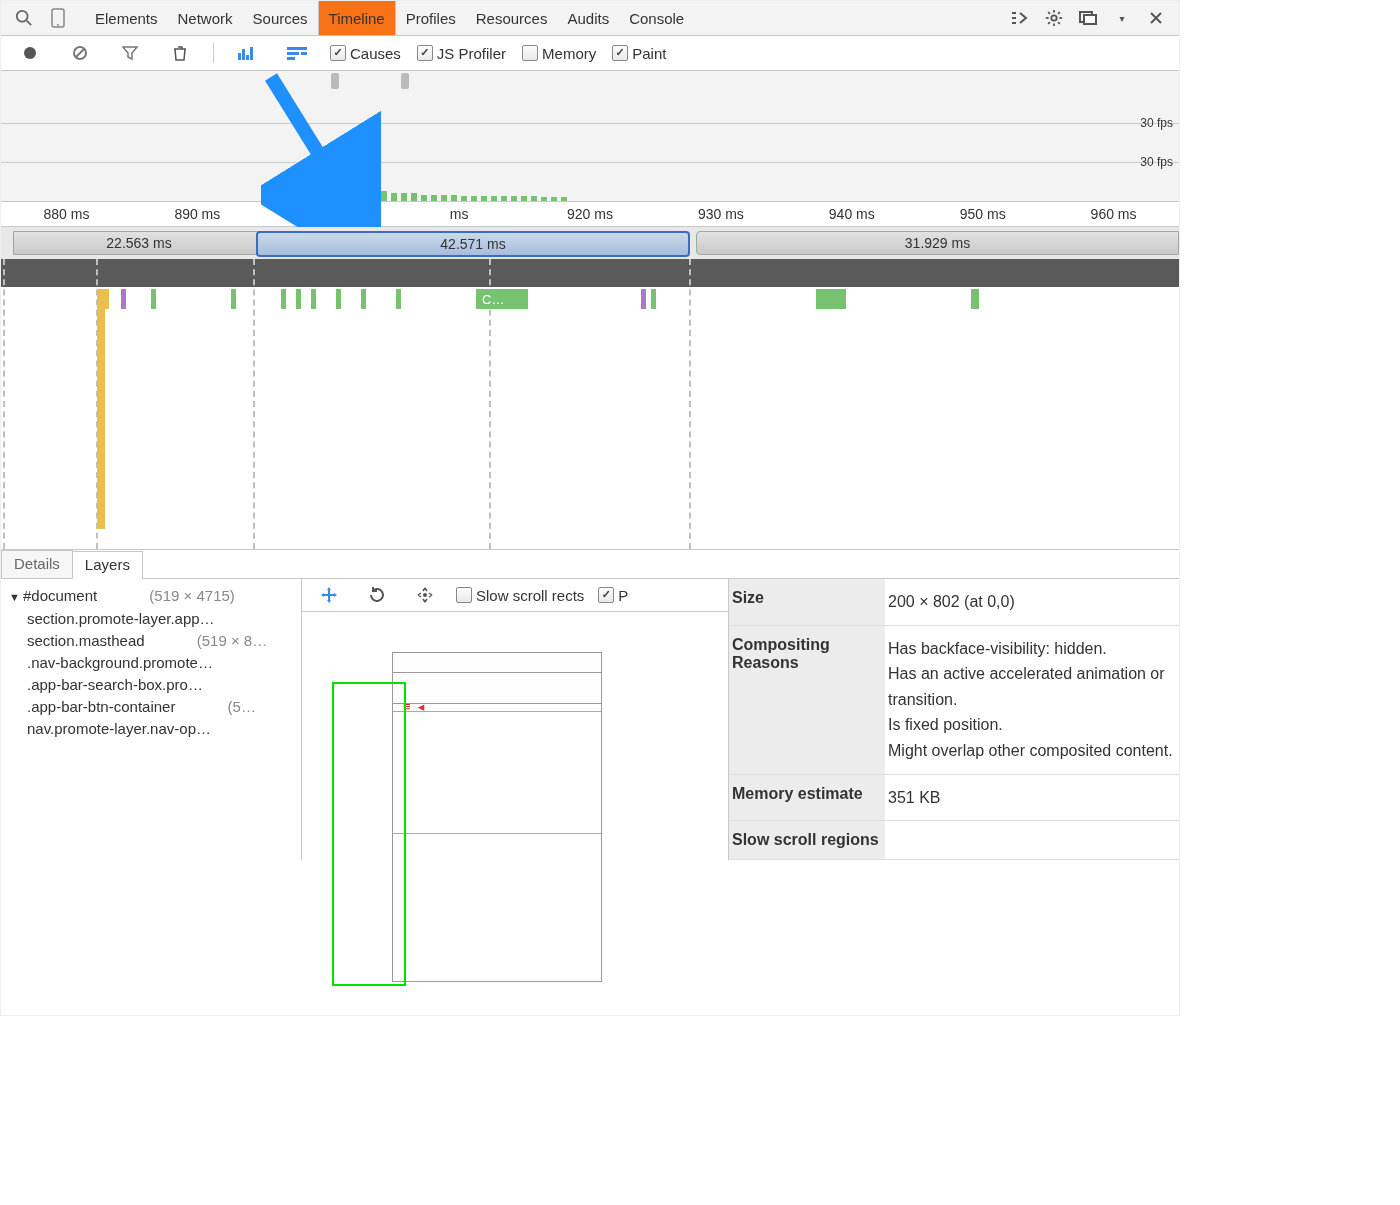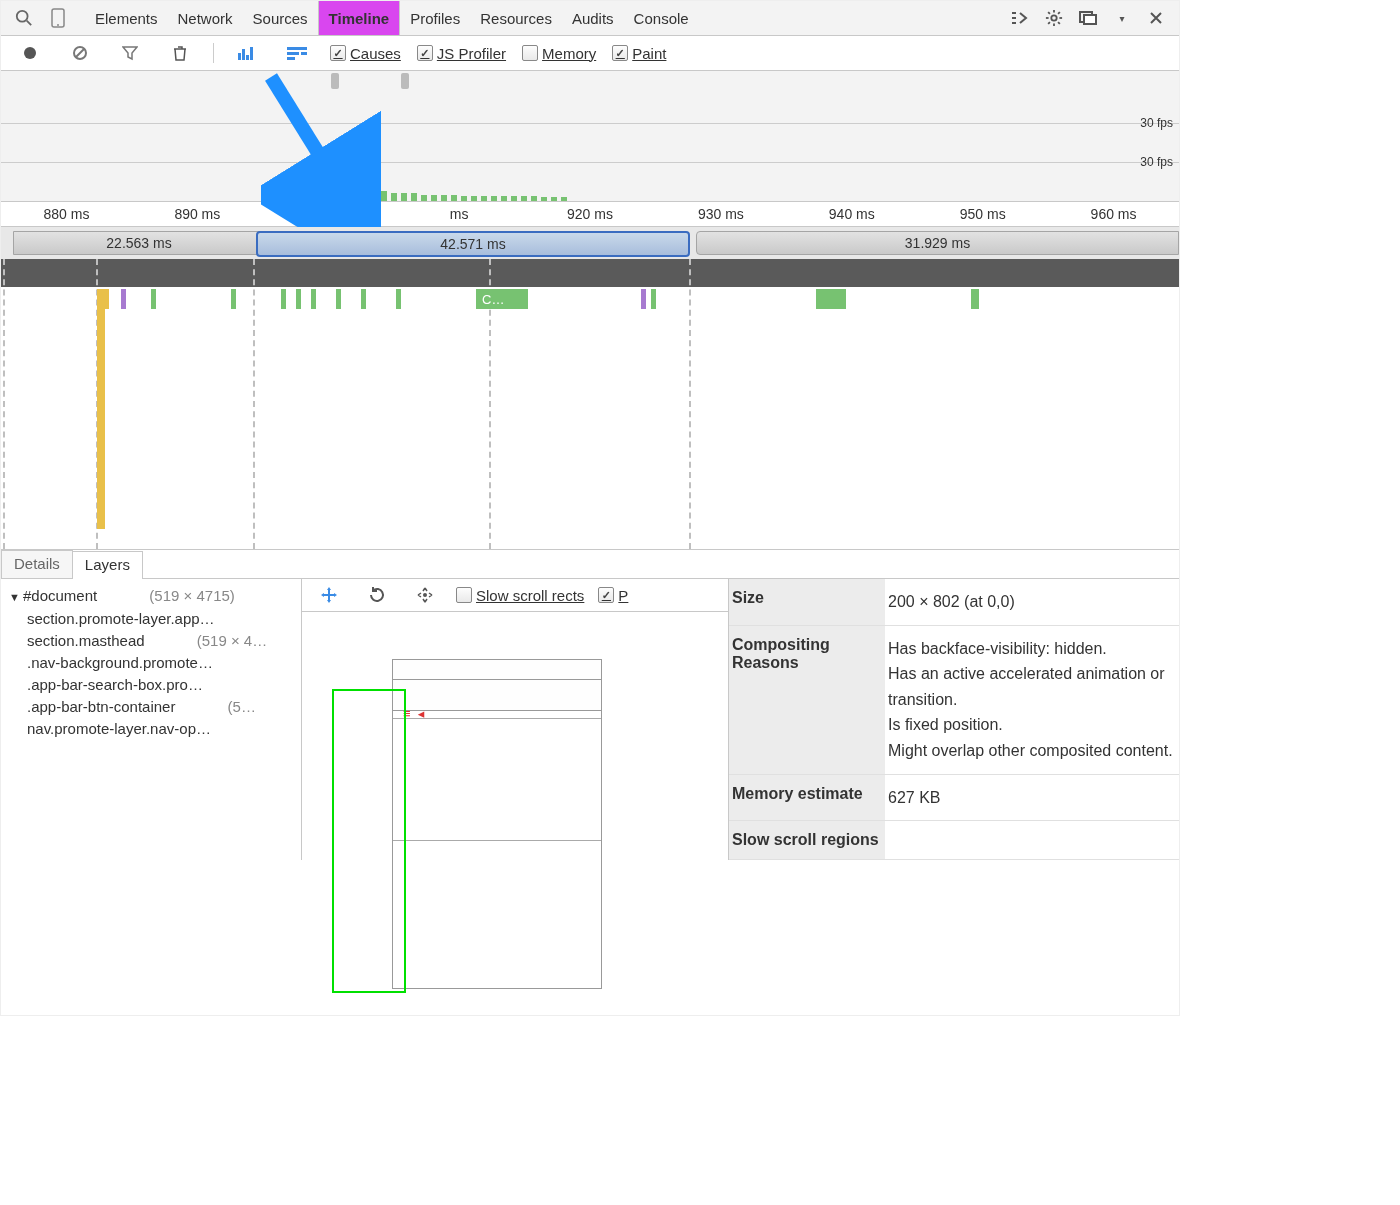--- a/index.html
+++ b/index.html
@@ -16,26 +16,26 @@
     --sel:#6d9fe0;
   }
   html,body{margin:0;padding:0;font-family:"Lucida Grande","Helvetica Neue",Helvetica,Arial,sans-serif;font-size:15px;color:var(--txt);background:#fff;}
   body{width:1180px;height:1016px;overflow:hidden;border:1px solid #eee;box-sizing:border-box;}
 
   
   .topbar{height:34px;background:var(--bg);border-bottom:1px solid var(--border);display:flex;align-items:center;padding:0 6px;}
   .iconbtn{width:22px;height:22px;margin:0 6px;display:inline-flex;align-items:center;justify-content:center;color:#5a5a5a;}
   .tabs{display:flex;align-items:stretch;margin-left:10px;height:100%;}
   .tab{padding:0 10px;display:flex;align-items:center;cursor:default;}
-  .tab.sel{background:#d946ef;border-left:1px solid var(--border);border-right:1px solid var(--border);font-weight:bold;}
+  .tab.sel{background:#f97316;border-left:1px solid var(--border);border-right:1px solid var(--border);}
   .rightcluster{margin-left:auto;display:flex;align-items:center;}
 
   
   .filterbar{height:34px;background:#fff;border-bottom:1px solid var(--border);display:flex;align-items:center;padding:0 12px;gap:16px;}
-  .chk{display:flex;align-items:center;gap:4px;text-decoration:underline;}
+  .chk{display:flex;align-items:flex-start;gap:4px;}
   .chkbox{width:14px;height:14px;border:1px solid #888;border-radius:2px;display:inline-flex;align-items:center;justify-content:center;font-size:11px;background:linear-gradient(#fdfdfd,#e9e9e9);}
   .chkbox.on::after{content:"✓";color:#444;font-weight:bold;}
 
   
   .overview{height:130px;background:var(--bg);position:relative;border-bottom:1px solid var(--border);}
   .fpsline{position:absolute;left:0;right:0;border-top:1px solid #ccc;}
   .fpslabel{position:absolute;right:6px;font-size:12px;color:#333;transform:translateY(-50%);}
   .greenbars{position:absolute;left:0;right:0;bottom:0;height:22px;display:flex;align-items:flex-end;}
   .gbar{background:var(--green);width:6px;margin-right:4px;}
   .marker{position:absolute;top:2px;width:8px;height:16px;background:#bbb;border-radius:2px;}
@@ -66,21 +66,21 @@
   .btmtab{padding:4px 12px;border:1px solid var(--border);border-bottom:none;background:#fff;margin-right:-1px;cursor:default;}
   .btmtab.sel{background:#fff;position:relative;top:1px;}
   .btmtab:not(.sel){background:#f6f6f6;color:#666;}
 
   .leftpanel{width:300px;border-right:1px solid var(--border);overflow:hidden;background:#fff;}
   .tree{padding:6px 8px;font-size:15px;line-height:22px;}
   .tree-row{white-space:nowrap;overflow:hidden;text-overflow:ellipsis;}
   .dims{color:var(--dim);margin-left:48px;}
   .tri::before{content:"▼ ";font-size:11px;}
 
-  .midpanel{flex:1;border-right:1px solid var(--border);display:flex;flex-direction:column;background:#fff;gap:7px;}
+  .midpanel{flex:1;border-right:1px solid var(--border);display:flex;flex-direction:column;background:#fff;}
   .midtoolbar{height:32px;display:flex;align-items:center;gap:14px;padding:0 10px;border-bottom:1px solid var(--border);}
   .canvas{flex:1;background:#fff;position:relative;}
   .mini-window{position:absolute;left:90px;top:40px;width:210px;height:330px;}
   .mini-window .browser{position:absolute;left:0;top:0;right:0;height:50px;border:1px solid #999;background:#fefefe;}
   .mini-window .page{position:absolute;left:0;top:20px;right:0;bottom:0;border:1px solid #999;}
   .mini-window .greenbox{position:absolute;left:-60px;top:30px;width:70px;height:300px;border:2px solid #00e000;}
   .mini-window .redicons{position:absolute;left:10px;top:26px;color:#d33;font-size:13px;}
   .mini-window .hline{position:absolute;left:0;right:0;border-top:1px solid #aaa;}
 
   .rightpanel{width:450px;background:#fff;}
@@ -337,21 +337,21 @@
   <div class="bottom-tabs-strip">
     <div class="btmtab"><span>Details</span></div>
     <div class="btmtab sel"><span>Layers</span></div>
   </div>
   <div class="bottom">
 
     <div class="leftpanel">
       <div class="tree">
         <div class="tree-row tri"><span>#document</span> <span class="dims">(519 × 4715)</span></div>
         <div class="tree-row" style="padding-left:18px;"><span>section.promote-layer.app…</span></div>
-        <div class="tree-row" style="padding-left:18px;"><span>section.masthead </span><span class="dims">(519 × 4…</span></div>
+        <div class="tree-row" style="padding-left:18px;"><span>section.masthead </span><span class="dims">(519 × 8…</span></div>
         <div class="tree-row" style="padding-left:18px;"><span>.nav-background.promote…</span></div>
         <div class="tree-row" style="padding-left:18px;"><span>.app-bar-search-box.pro…</span></div>
         <div class="tree-row" style="padding-left:18px;"><span>.app-bar-btn-container </span><span class="dims">(5…</span></div>
         <div class="tree-row" style="padding-left:18px;"><span>nav.promote-layer.nav-op…</span></div>
       </div>
     </div>
 
     <div class="midpanel">
       <div class="midtoolbar">
         <span class="iconbtn">
@@ -404,21 +404,21 @@
             </tr>
         <tr>
               <td class="key">Compositing Reasons</td>
             <td class="val" style="white-space:pre-line;">Has backface-visibility: hidden.
 Has an active accelerated animation or transition.
 Is fixed position.
 Might overlap other composited content.</td>
             </tr>
         <tr>
               <td class="key">Memory estimate</td>
-            <td class="val">627 KB</td>
+            <td class="val">351 KB</td>
             </tr>
         <tr>
               <td class="key">Slow scroll regions</td>
             <td class="val"></td>
             </tr>
       </tbody>
         </table>
     </div>
   </div>
 </div>

